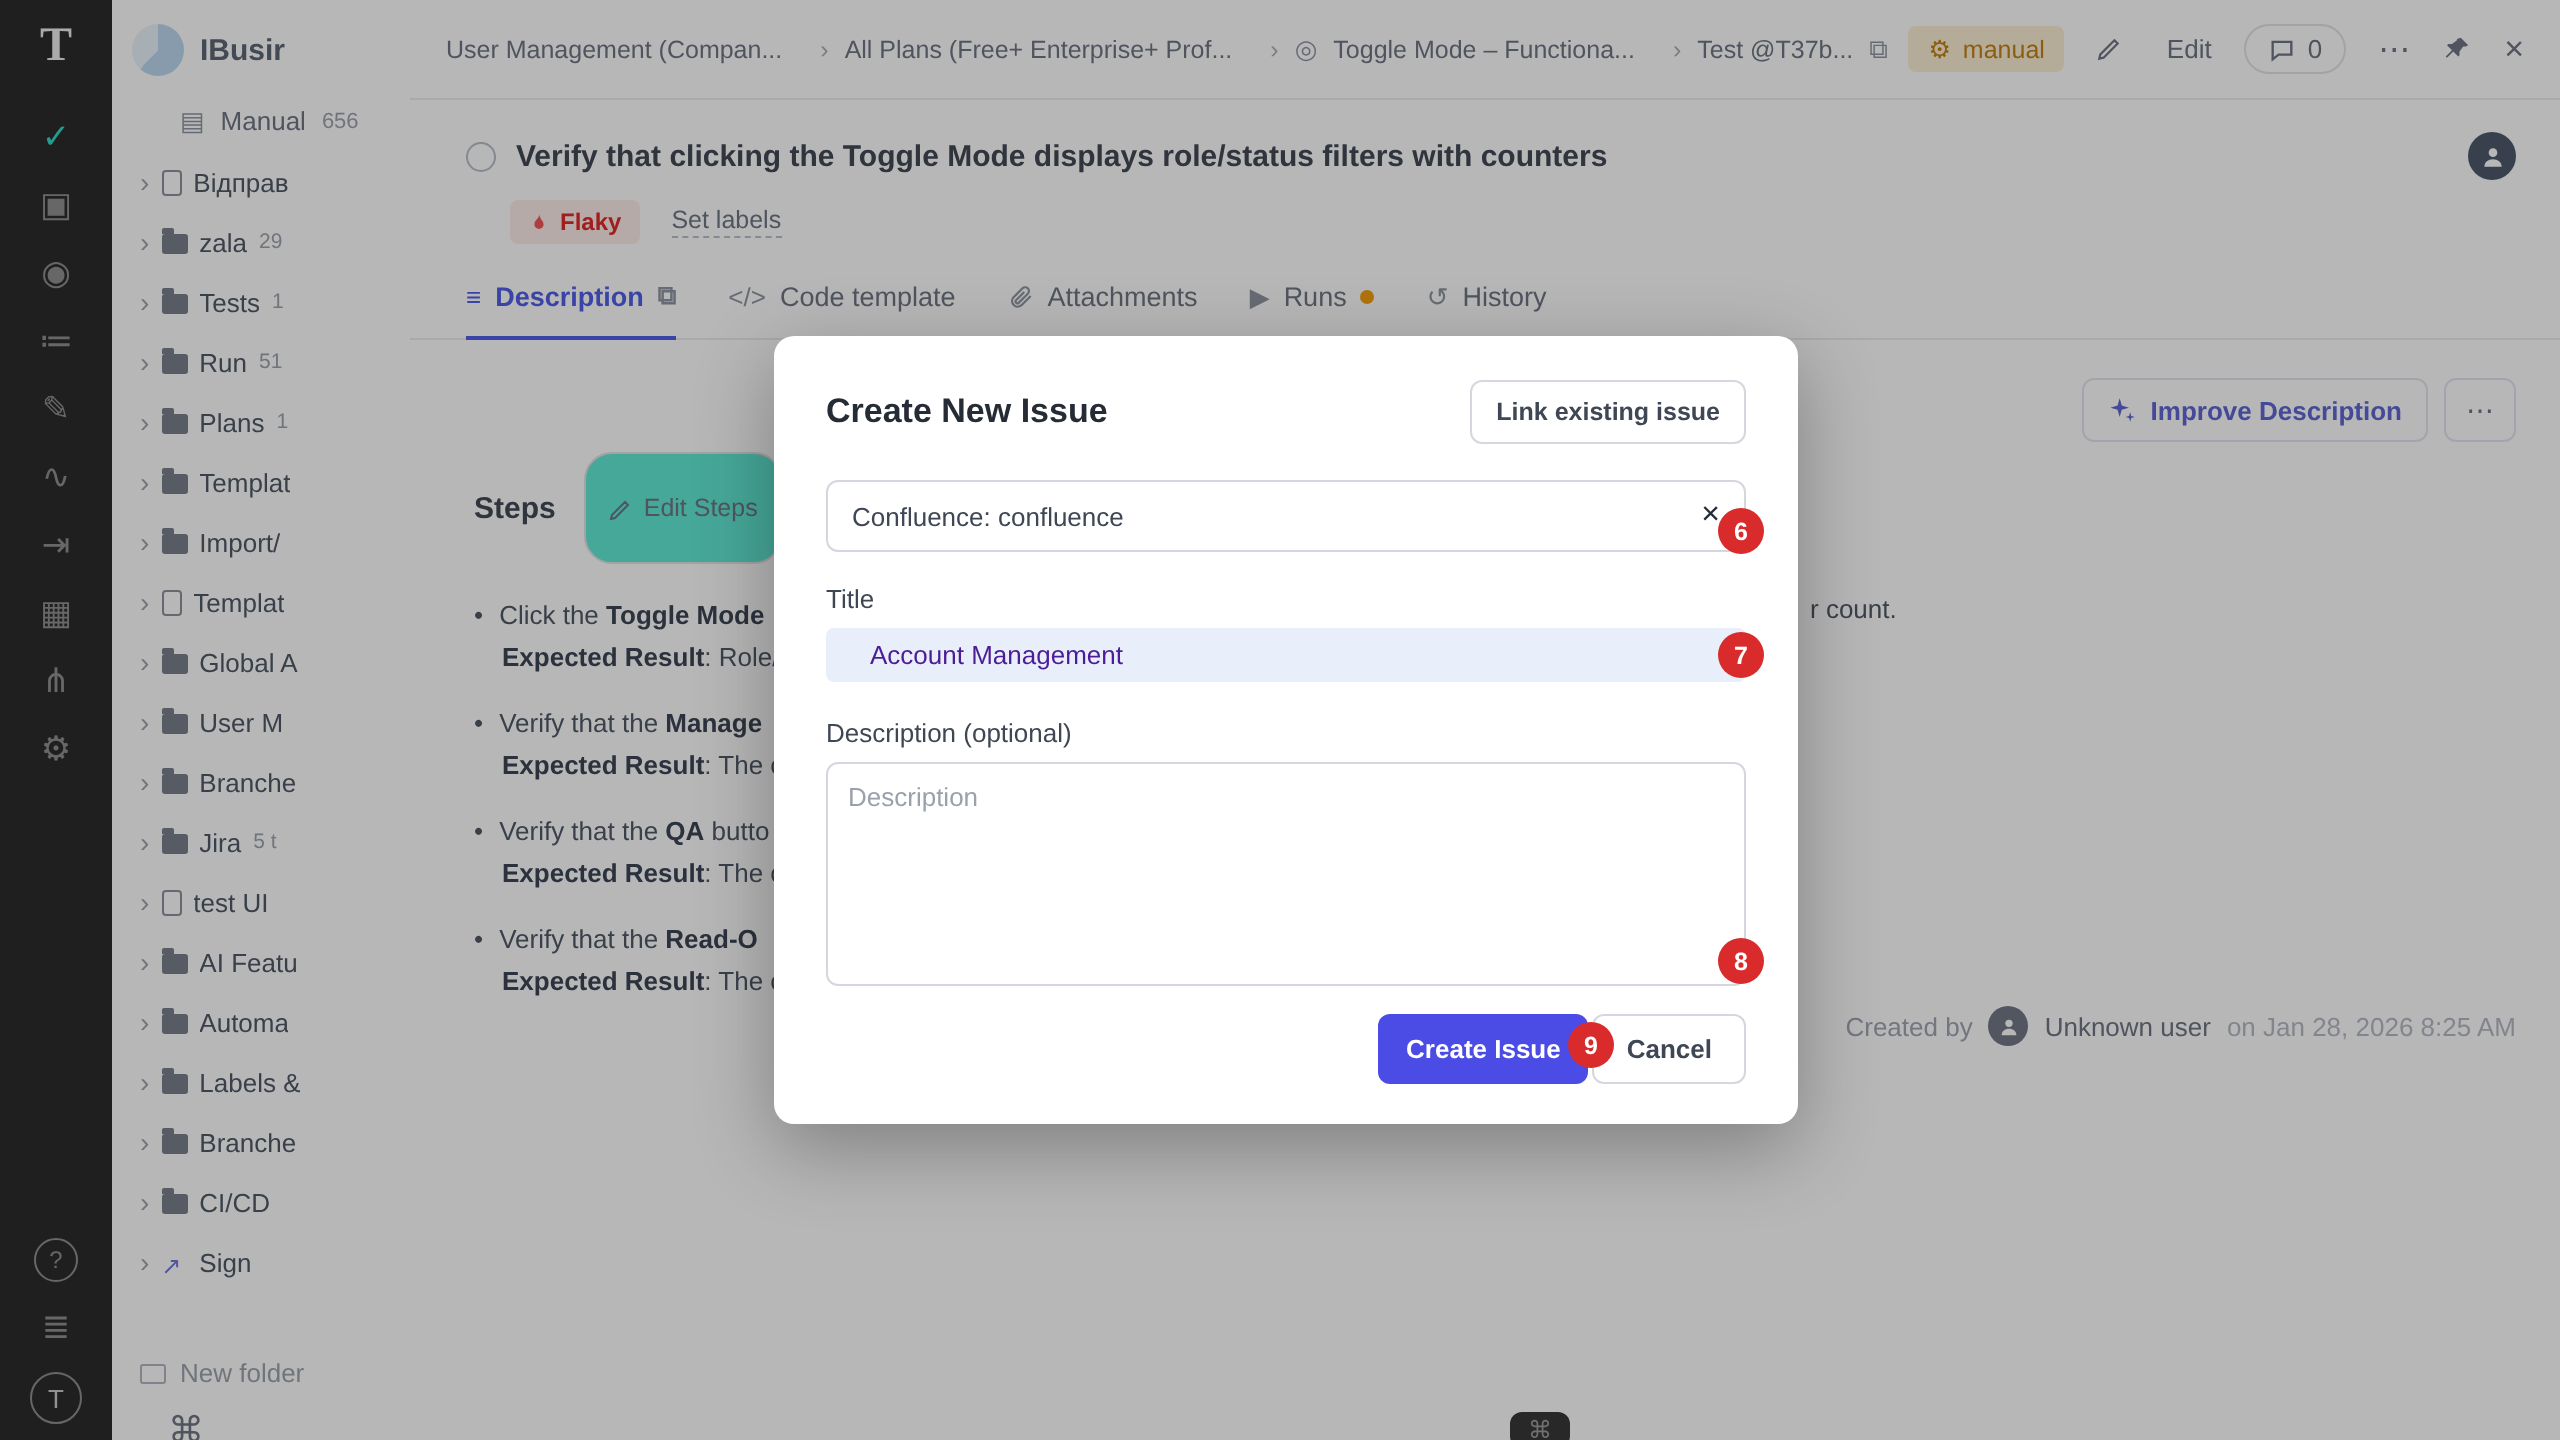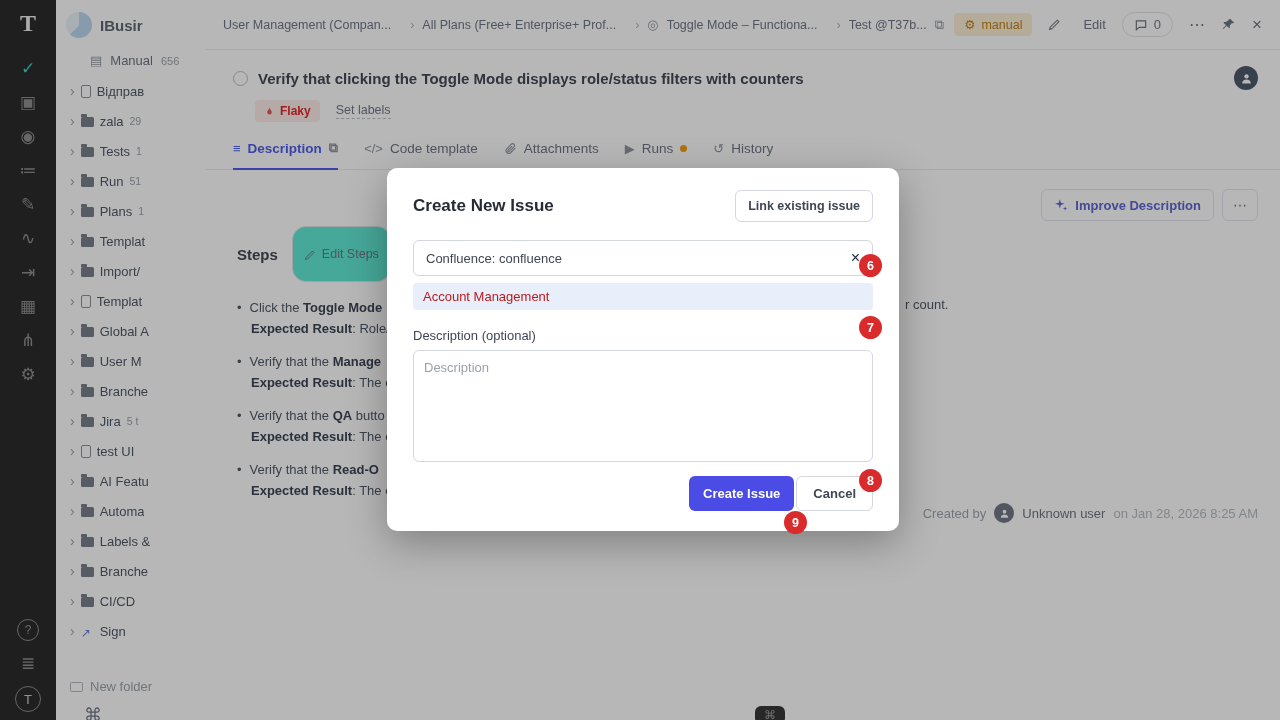--- a/index.html
+++ b/index.html
@@ -128,21 +128,21 @@
   .m-title { font-size:17px; font-weight:700; color:#262c36; }
   .btn-link { border:1px solid #d4d7dd; border-radius:6px; padding:8px 12px; font-size:12.5px;
               font-weight:600; color:#3f4654; background:#fff; cursor:pointer; font-family:inherit; }
   .m-select { margin-top:18px; height:36px; border:1px solid #d4d7dd; border-radius:6px;
               display:flex; align-items:center; justify-content:space-between; padding:0 12px;
               font-size:13px; color:#3f4654; cursor:pointer; }
   .m-select .x { font-size:16px; color:#262c36; cursor:pointer; }
   .m-label { margin-top:16px; font-size:13px; color:#3f4654; }
   .m-label2 { margin-top:18px; font-size:13px; color:#3f4654; }
   .m-input { margin-top:7px; width:100%; height:27px; background:#e9eefb; border:none; border-radius:4px;
-             padding:0 10px; font-size:13px; color:#b91c1c; font-family:inherit; outline:none; display:block; }
+             padding:0 22px; font-size:13px; color:#4c1d95; font-family:inherit; outline:none; display:block; }
   .m-textarea { margin-top:7px; width:100%; height:112px; border:1px solid #d4d7dd; border-radius:6px;
                 padding:9px 10px; font-size:13px; color:#1f2937; resize:none; font-family:inherit; outline:none; display:block; }
   .m-textarea::placeholder, .m-input::placeholder { color:#9aa1ab; }
   .m-footer { margin-top:14px; display:flex; justify-content:flex-end; gap:2px; }
   .btn-create { background:#4b4ce6; color:#fff; border:none; border-radius:6px; padding:9px 14px;
                 font-size:13px; font-weight:600; cursor:pointer; font-family:inherit; }
   .btn-cancel { background:#fff; color:#3f4654; border:1px solid #d4d7dd; border-radius:6px;
                 padding:9px 16px; font-size:13px; font-weight:600; cursor:pointer; font-family:inherit; }
 
   .anno { position:absolute; width:23px; height:23px; border-radius:50%; background:#d92b2b; color:#fff;
@@ -498,20 +498,21 @@
 
 <div class="modal">
   <div class="m-header">
     <div class="m-title">Create New Issue</div>
     <button class="btn-link">Link existing issue</button>
   </div>
   <div class="m-select">
     <span>Confluence: confluence</span>
     <span class="x">×</span>
   </div>
+  <div class="m-label">Title</div>
   <input class="m-input" type="text" value="Account Management" style="">
   <div class="m-label2">Description (optional)</div>
   <textarea class="m-textarea" placeholder="Description" style=""></textarea>
   <div class="m-footer">
     <button class="btn-create">Create Issue</button>
     <button class="btn-cancel">Cancel</button>
   </div>
 </div>
 
 <div class="anno anno-6">6</div>

